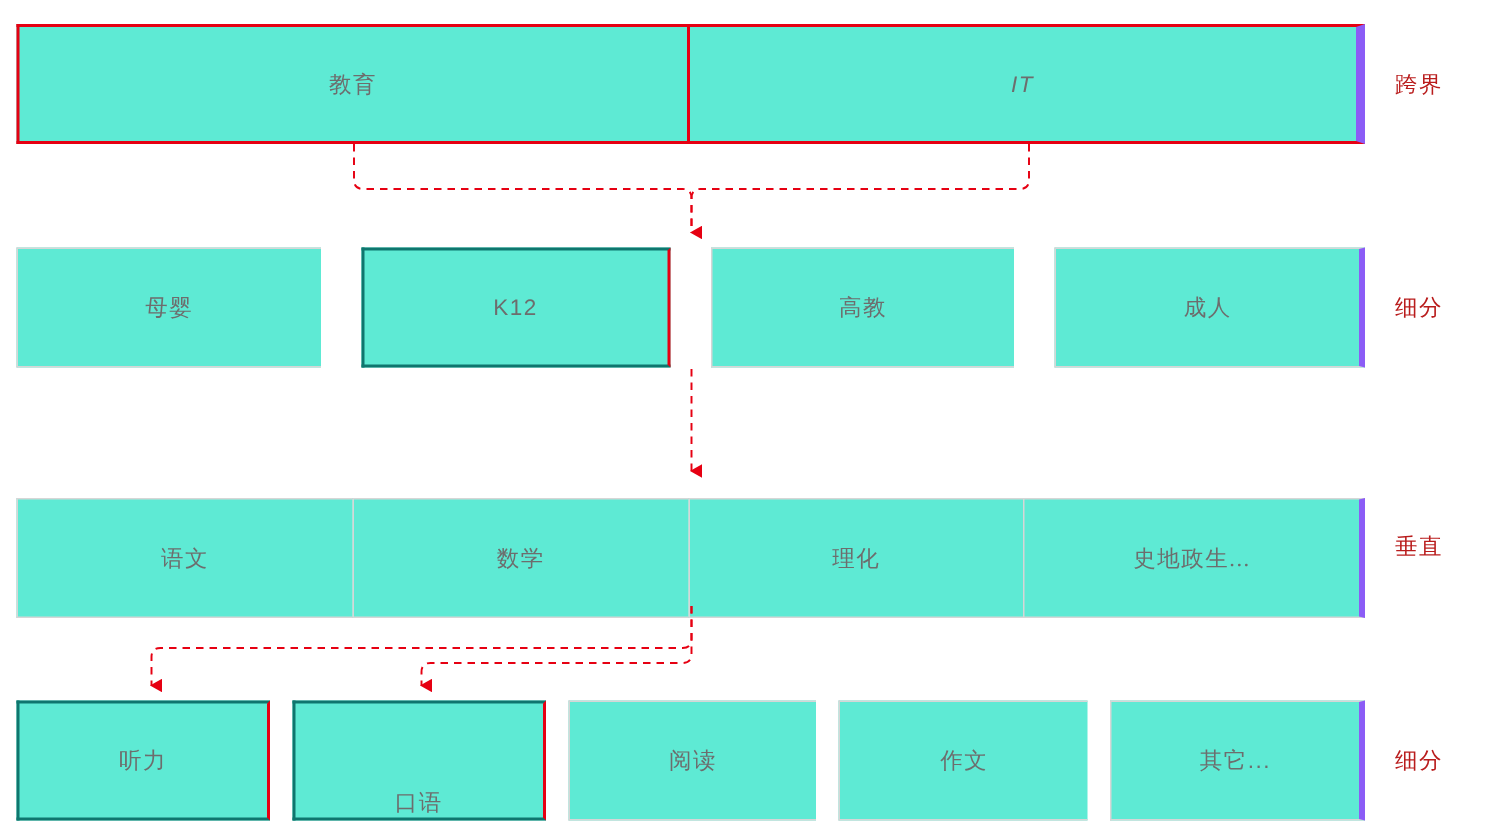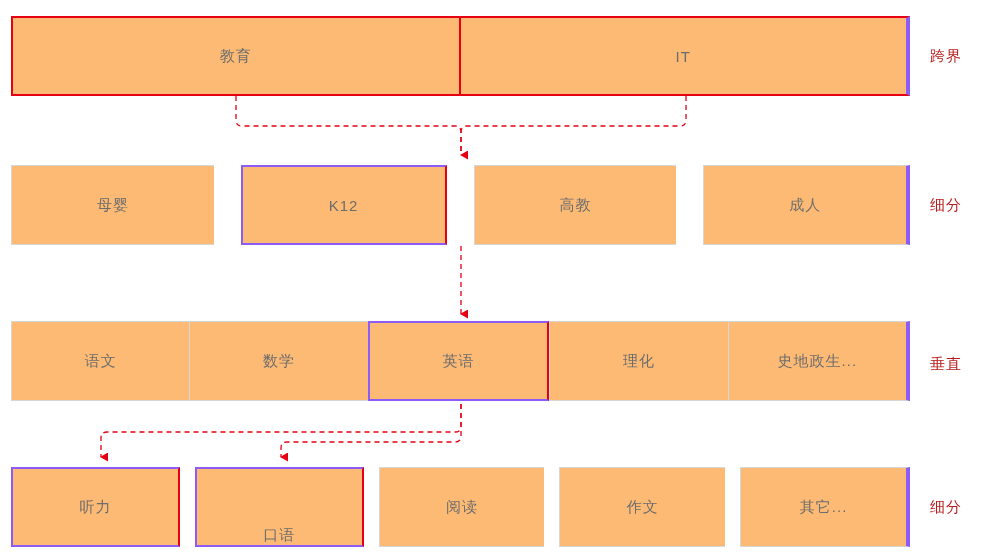--- a/index.html
+++ b/index.html
@@ -20,52 +20,52 @@
   
   .row {
     position: absolute;
     display: flex;
     left: 11px;
     width: 899px;
     height: 80px;
   }
   .row-1 { top: 16px;  }
   .row-2 { top: 165px; gap: 27px; }
-  .row-3 { top: 321px; }
+  .row-3 { top: 332px; font-family: Liberation Serif, serif; }
   .row-4 { top: 467px; gap: 15px; }
 
   .cell {
     position: relative;
     flex: 1 1 0;
-    background: #fdba74;
+    background: #5eead4;
     border: 1px solid #d6d6d6;
     border-right: none;
     display: flex;
     align-items: center;
     justify-content: center;
     font-size: 15px;
     color: #6d6d6d;
     letter-spacing: 1px;
     white-space: nowrap;
   }
   .cell:last-child { border-right: 4px solid #8b5cf6; }
 
   
   .cell.hl {
-    border: 2px solid #8b5cf6;
+    border: 2px solid #0f766e;
     border-right: 2px solid #e60012;
     z-index: 3;
   }
   
   .row-1 .cell {
     border-color: #e60012;
     border-width: 2px;
     border-right: none;
   }
-  .row-1 .cell:last-child { border-right: 4px solid #8b5cf6; }
+  .row-1 .cell:last-child { border-right: 6px solid #8b5cf6; font-style: italic; }
 
   
   .row-4 .cell.hl { border-right-width: 2px; }
   .row-4 .cell.hl + .cell.hl { border-left-width: 2px; align-items: flex-end; }
 
   
   .row-label {
     position: absolute;
     left: 930px;
     font-size: 15px;
@@ -118,23 +118,20 @@
   </div>
   <div class="row-label lbl-2">细分</div>
 
   <div class="row row-3">
     <div class="cell">
       <span>语文</span>
     </div>
     <div class="cell">
       <span>数学</span>
     </div>
-    <div class="cell hl">
-      <span>英语</span>
-    </div>
     <div class="cell">
       <span>理化</span>
     </div>
     <div class="cell">
       <span>史地政生...</span>
     </div>
   </div>
   <div class="row-label lbl-3">垂直</div>
 
   <div class="row row-4">

